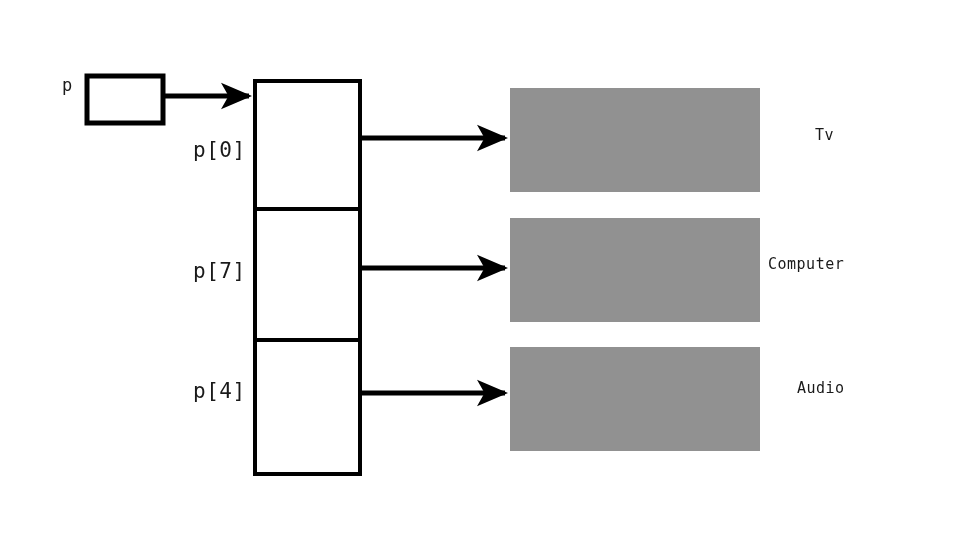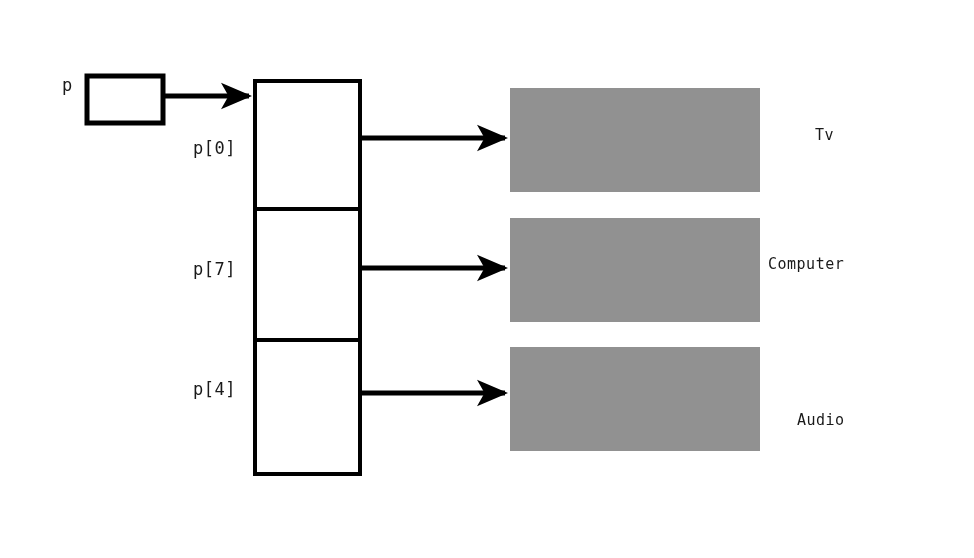--- a/index.html
+++ b/index.html
@@ -29,33 +29,33 @@
     white-space: nowrap;
     line-height: 1;
     user-select: none;
   }
   .lbl-p {
     left: 62px;
     top: 77px;
     font-size: 17px;
   }
   .lbl-idx {
-    font-size: 17px;
+    font-size: 21px;
     letter-spacing: 0.5px;
   }
   .lbl-idx0 { left: 193px; top: 140px; }
   .lbl-idx1 { left: 193px; top: 261px; }
   .lbl-idx2 { left: 193px; top: 381px; }
   .lbl-val {
     font-size: 15px;
     letter-spacing: 0.5px;
   }
   .lbl-val0 { left: 815px; top: 128px; }
   .lbl-val1 { left: 768px; top: 257px; }
-  .lbl-val2 { left: 797px; top: 381px; margin-top: 32px; }
+  .lbl-val2 { left: 797px; top: 381px; }
 </style>
 </head>
 <body>
 
 <div id="canvas">
 
   <svg id="diagram-svg" viewBox="0 0 974 558" xmlns="http://www.w3.org/2000/svg">
     <defs>
       <marker id="arrowhead" markerWidth="7" markerHeight="7" refX="5.6" refY="3" orient="auto" markerUnits="strokeWidth">
         <path d="M0,0.35 L6.2,3 L0,5.65 L1.5,3 Z" fill="#000000"></path>

